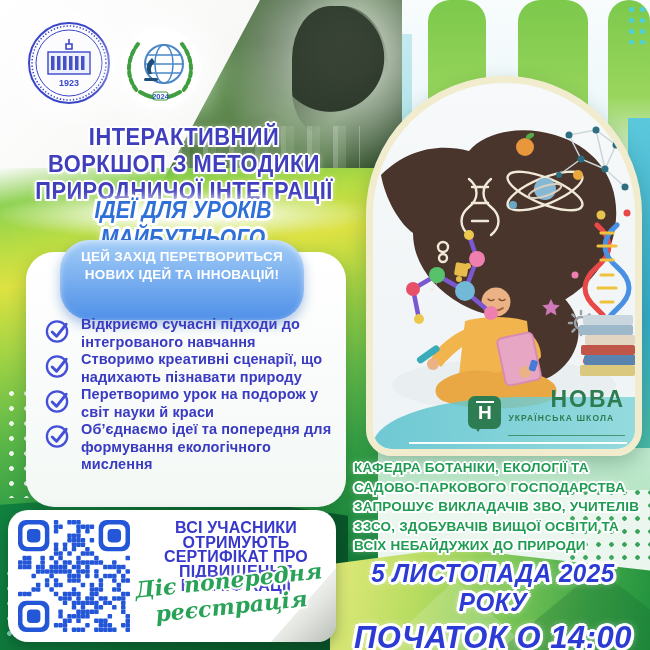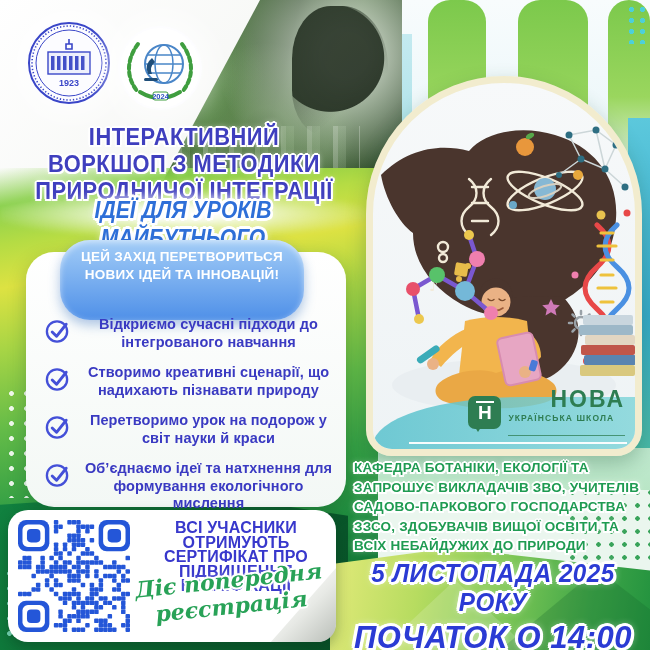--- a/index.html
+++ b/index.html
@@ -79,21 +79,21 @@
     background:radial-gradient(ellipse at 50% 50%,rgba(255,255,255,.95) 15%,rgba(255,255,255,0) 75%);filter:blur(2px);}
   .subtitle{left:0;top:196px;width:366px;text-align:center;font-style:italic;font-weight:800;font-size:24px;
     color:var(--c-subtitle,#2e6fd8);transform:scaleX(.88);transform-origin:50% 0;letter-spacing:0;}
   .card{left:26px;top:252px;width:320px;height:255px;border-radius:28px;
     background:linear-gradient(180deg,#ffffff 0%,#f3f8f5 100%);
     box-shadow:0 7px 18px rgba(25,80,40,.28);}
   .bubble{left:60px;top:240px;width:244px;height:80px;border-radius:30px;padding-top:8px;
     background:linear-gradient(180deg,var(--c-bubble-top,#a3cdf7) 0%,var(--c-bubble-bottom,#4f90e8) 100%);
     box-shadow:0 5px 12px rgba(50,110,190,.4),inset 0 2px 6px rgba(255,255,255,.55);
     text-align:center;color:#fff;font-weight:700;font-size:13.5px;line-height:17.5px;letter-spacing:.2px;}
-  .checklist{left:44px;top:316px;width:292px;display:flex;flex-direction:column;gap:13px;text-align:center;}
+  .checklist{left:44px;top:316px;width:292px;display:flex;flex-direction:column;}
   .chk-row{display:flex;gap:10px;align-items:flex-start;}
   .chk-icon{width:27px;height:27px;flex:none;margin-top:1px;}
   .chk-text{font-size:14.5px;font-weight:700;color:var(--c-checklist,#3a3ac2);line-height:17.5px;letter-spacing:.1px;}
 
   
   .cert-card{left:8px;top:510px;width:328px;height:132px;border-radius:20px;background:#ffffff;
     box-shadow:0 6px 14px rgba(10,50,25,.35);}
   .cert-card::after{content:"";position:absolute;right:0;bottom:0;width:74px;height:74px;
     border-radius:0 0 18px 0;clip-path:polygon(100% 0,12% 100%,100% 100%);
     background:linear-gradient(315deg,#b9beb8 0%,#e6e8e4 40%,#f7f8f6 62%);}
@@ -223,21 +223,21 @@
         <circle cx="13.5" cy="15" r="10.5" fill="none" stroke="#4450d8" stroke-width="2.4"></circle>
         <path d="M8.5 15.5 l4.5 4.5 L23 7.5" fill="none" stroke="#4450d8" stroke-width="3" stroke-linecap="round" stroke-linejoin="round"></path>
       </svg>
       <div class="chk-text">Перетворимо урок на подорож у світ науки й краси</div>
     </div>
     <div class="chk-row">
       <svg class="chk-icon" viewBox="0 0 28 28">
         <circle cx="13.5" cy="15" r="10.5" fill="none" stroke="#4450d8" stroke-width="2.4"></circle>
         <path d="M8.5 15.5 l4.5 4.5 L23 7.5" fill="none" stroke="#4450d8" stroke-width="3" stroke-linecap="round" stroke-linejoin="round"></path>
       </svg>
-      <div class="chk-text">Об’єднаємо ідеї та натхнення для формування екологічного мислення</div>
+      <div class="chk-text">Об’єднаємо ідеї та попередня для формування екологічного мислення</div>
     </div>
   </div>
 
   <div class="abs cert-card"></div>
   <svg class="abs qr-box" id="qr" viewBox="0 0 25 25">
       <rect x="0" y="0" width="7" height="7" rx="1.8" fill="currentColor"></rect>
       <rect x="1" y="1" width="5" height="5" rx="1.2" fill="#fff"></rect>
       <rect x="2" y="2" width="3" height="3" rx="0.9" fill="currentColor"></rect>
       <rect x="18" y="0" width="7" height="7" rx="1.8" fill="currentColor"></rect>
       <rect x="19" y="1" width="5" height="5" rx="1.2" fill="#fff"></rect>
@@ -558,22 +558,22 @@
       <div>
         <div class="nus-title">НОВА</div>
         <div class="nus-sub">УКРАЇНСЬКА ШКОЛА</div>
       </div>
     </div>
     <div class="arch-line"></div>
   </div>
 
   <div class="abs invite">
     <div class="invite-line ow2">КАФЕДРА БОТАНІКИ, ЕКОЛОГІЇ ТА</div>
+    <div class="invite-line ow2">САДОВО-ПАРКОВОГО ГОСПОДАРСТВА</div>
     <div class="invite-line ow2">ЗАПРОШУЄ ВИКЛАДАЧІВ ЗВО, УЧИТЕЛІВ</div>
-    <div class="invite-line ow2">САДОВО-ПАРКОВОГО ГОСПОДАРСТВА</div>
     <div class="invite-line ow2">ЗЗСО, ЗДОБУВАЧІВ ВИЩОЇ ОСВІТИ ТА</div>
     <div class="invite-line ow2">ВСІХ НЕБАЙДУЖИХ ДО ПРИРОДИ</div>
   </div>
 
   <div class="abs date-block">
     <div class="date-line1 ow3">5 ЛИСТОПАДА 2025 РОКУ</div>
     <div class="date-line2 ow3">ПОЧАТОК О 14:00</div>
   </div>
 
 </div>

